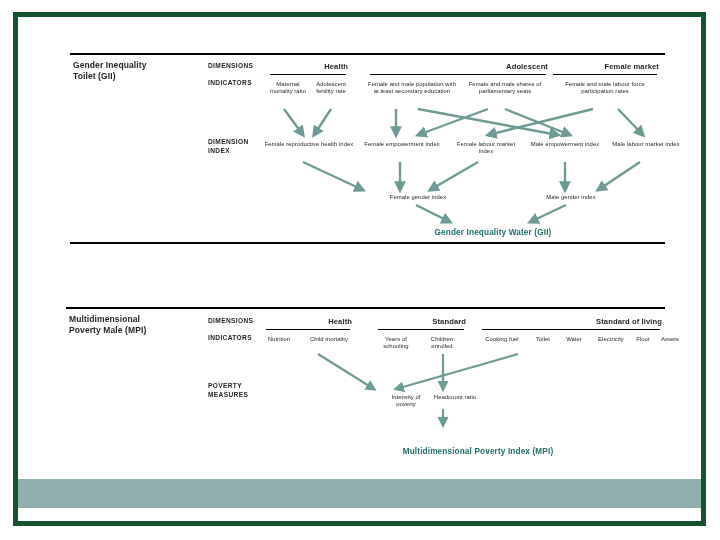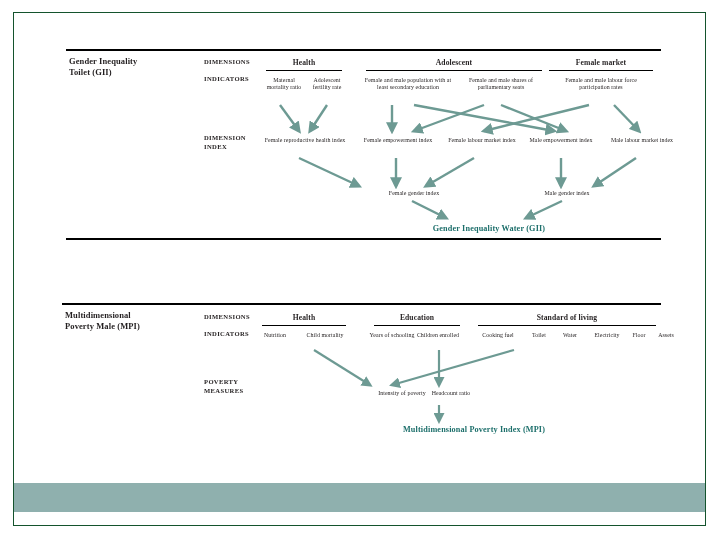--- a/index.html
+++ b/index.html
@@ -16,25 +16,24 @@
     position: relative;
   }
 
   
   #slide {
     position: absolute;
     left: 13px;
     top: 12px;
     width: 693px;
     height: 514px;
-    border: 1px solid #14532d;
+    border: 5px solid #14532d;
     background: #ffffff;
     box-sizing: border-box;
     overflow: hidden;
-    font-family: Liberation Serif, serif;
   }
 
   #content-area {
     position: absolute;
     left: 0;
     top: 0;
     right: 0;
     bottom: 0;
   }
 
@@ -76,21 +75,21 @@
     color: #231f20;
     line-height: 8.5px;
     letter-spacing: .35px;
   }
 
   .dim-head {
     position: absolute;
     font-size: 7.6px;
     font-weight: bold;
     color: #231f20;
-    text-align: center;
+    text-align: right;
     letter-spacing: .1px;
   }
 
   .node {
     position: absolute;
     font-size: 5.9px;
     color: #231f20;
     text-align: center;
     line-height: 7.2px;
     letter-spacing: .05px;
@@ -214,21 +213,21 @@
       <div class="row-label" style="left:190px; top:300px;">DIMENSIONS</div>
       <div class="row-label" style="left:190px; top:317px;">INDICATORS</div>
       <div class="row-label" style="left:190px; top:365px;">
         <span>POVERTY</span><br>
         <span>MEASURES</span>
       </div>
 
       <div class="dim-head" style="left:246px; top:300px; width:88px;">Health</div>
       <div class="rule-thin" style="left:248px; top:312px; width:84px;"></div>
 
-      <div class="dim-head" style="left:358px; top:300px; width:90px;">Education</div>
+      <div class="dim-head" style="left:358px; top:300px; width:90px;">Standard</div>
       <div class="rule-thin" style="left:360px; top:312px; width:86px;"></div>
 
       <div class="dim-head" style="left:462px; top:300px; width:182px;">Standard of living</div>
       <div class="rule-thin" style="left:464px; top:312px; width:178px;"></div>
 
       <div class="node inline" style="left:240px; top:319px; width:42px;">Nutrition</div>
       <div class="node inline" style="left:281px; top:319px; width:60px;">Child mortality</div>
 
       <div class="node" style="left:355px; top:319px; width:46px;">Years of schooling</div>
       <div class="node" style="left:402px; top:319px; width:44px;">Children enrolled</div>
@@ -236,21 +235,21 @@
       <div class="node inline" style="left:459px; top:319px; width:50px;">Cooking fuel</div>
       <div class="node inline" style="left:510px; top:319px; width:30px;">Toilet</div>
       <div class="node inline" style="left:541px; top:319px; width:30px;">Water</div>
       <div class="node inline" style="left:572px; top:319px; width:42px;">Electricity</div>
       <div class="node inline" style="left:612px; top:319px; width:26px;">Floor</div>
       <div class="node inline" style="left:636px; top:319px; width:32px;">Assets</div>
 
       <div class="node" style="left:364px; top:377px; width:48px;">Intensity of poverty</div>
       <div class="node" style="left:414px; top:377px; width:46px;">Headcount ratio</div>
 
-      <div class="final-label" style="left:300px; top:412px; width:320px;">Multidimensional Poverty Index (MPI)</div>
+      <div class="final-label" style="left:300px; top:430px; width:320px;">Multidimensional Poverty Index (MPI)</div>
 
       <svg class="arrows" width="693" height="514" viewBox="0 0 693 514">
         <g stroke="#6d9a93" stroke-width="2.2" fill="none" marker-end="url(#ah)">
 
           <path d="M300,337 L356,372"></path>
 
           <path d="M425,337 L425,372"></path>
 
           <path d="M500,337 L378,372"></path>
 

